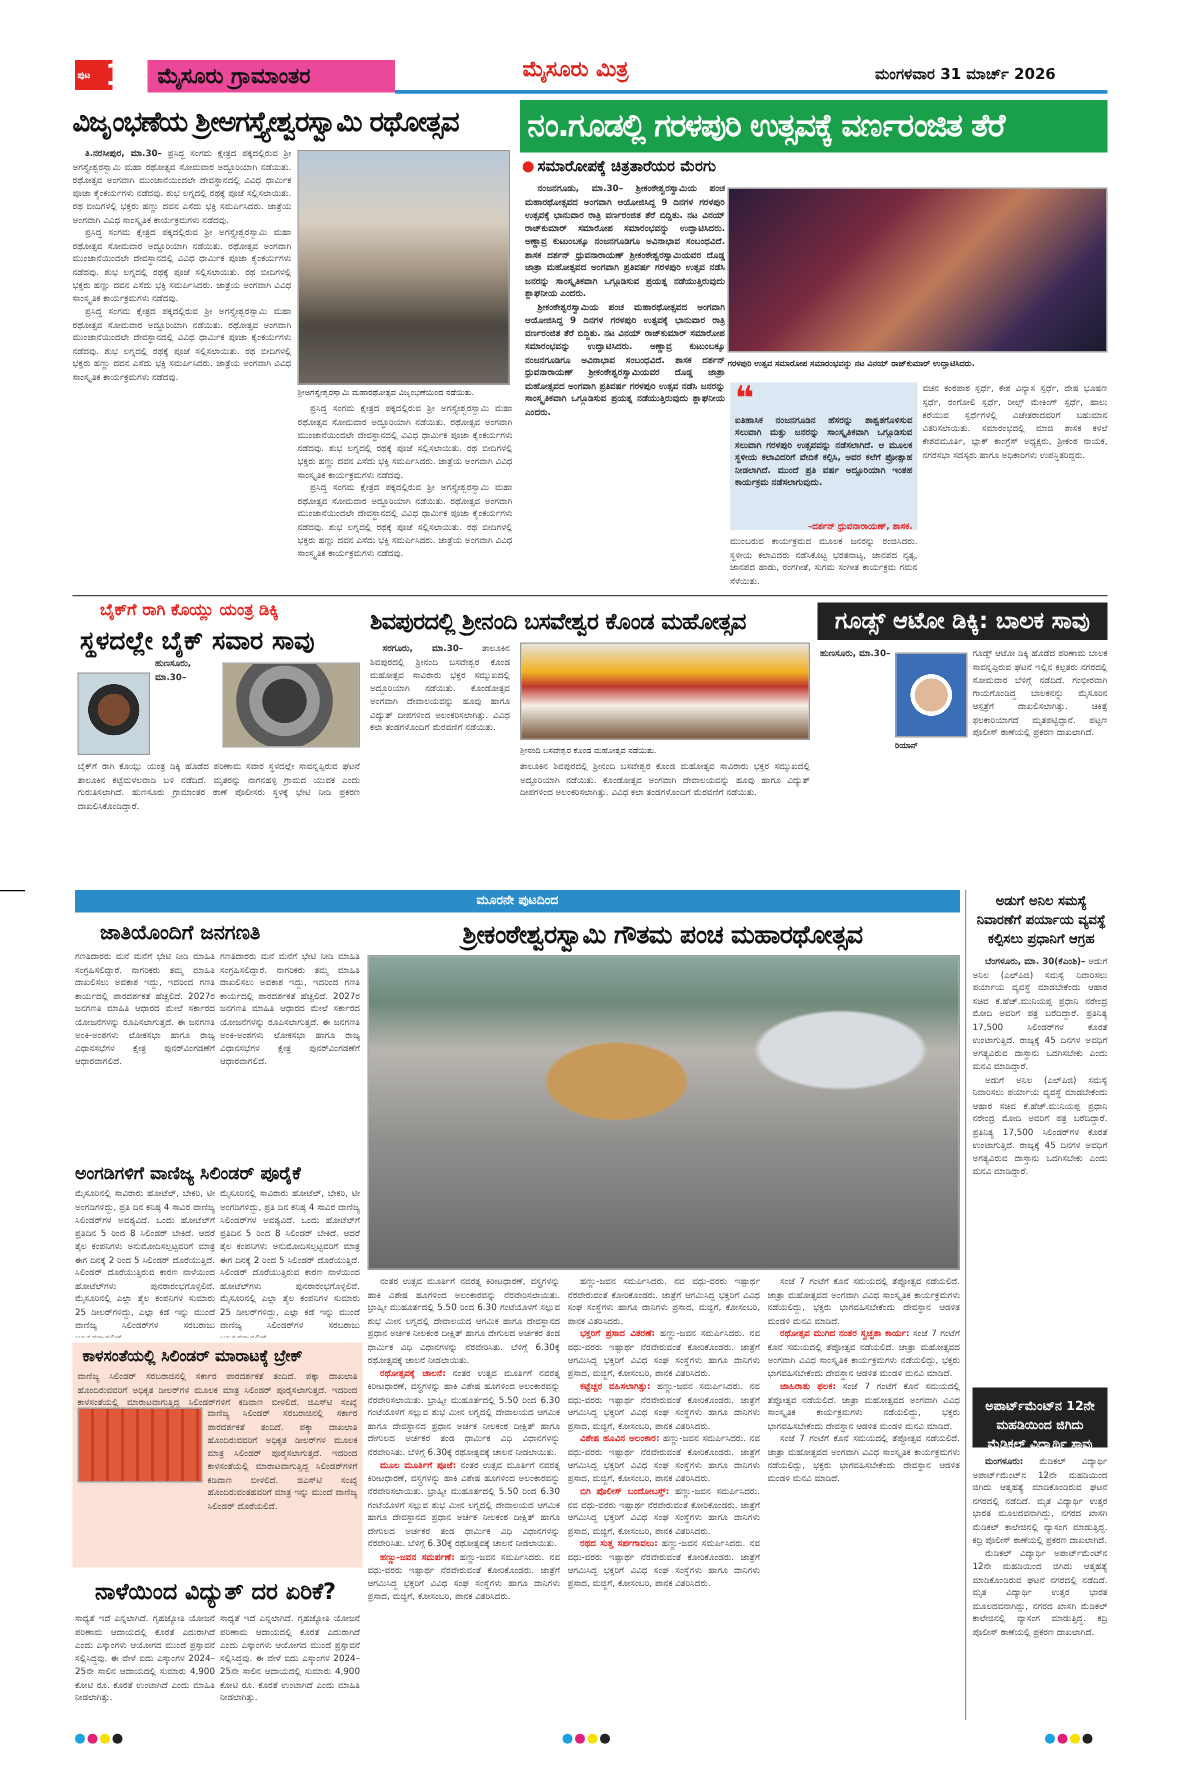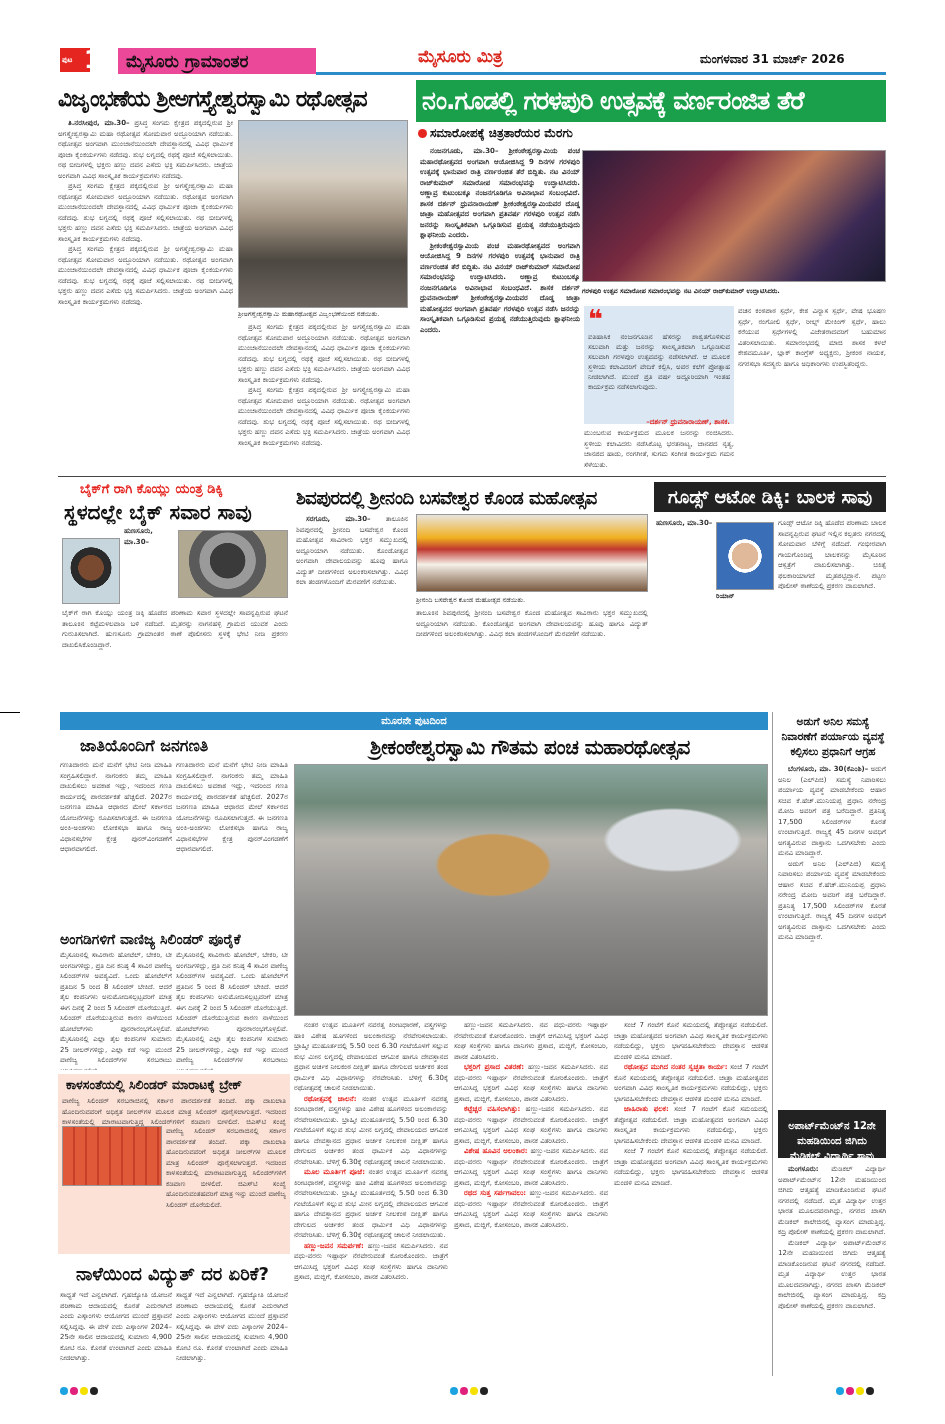--- a/index.html
+++ b/index.html
@@ -66,21 +66,21 @@
   <span class="dot"></span><span>ವಿವಿಧ ಸ್ಪರ್ಧೆಗಳ ವಿಜೇತರಿಗೆ ಬಹುಮಾನ ವಿತರಣೆ</span>
 </div>
 <div class="abs txt" style="left:420px;top:146px;width:160px;height:322px;font-weight:bold;">
   <p><b>ನಂಜನಗೂಡು, ಮಾ.30–</b> <span>ಶ್ರೀಕಂಠೇಶ್ವರಸ್ವಾಮಿಯ ಪಂಚ ಮಹಾರಥೋತ್ಸವದ ಅಂಗವಾಗಿ ಆಯೋಜಿಸಿದ್ದ 9 ದಿನಗಳ ಗರಳಪುರಿ ಉತ್ಸವಕ್ಕೆ ಭಾನುವಾರ ರಾತ್ರಿ ವರ್ಣರಂಜಿತ ತೆರೆ ಬಿದ್ದಿತು. ನಟ ವಿನಯ್ ರಾಜ್‌ಕುಮಾರ್ ಸಮಾರೋಪ ಸಮಾರಂಭವನ್ನು ಉದ್ಘಾಟಿಸಿದರು. ಅಣ್ಣಾವ್ರ ಕುಟುಂಬಕ್ಕೂ ನಂಜನಗೂಡಿಗೂ ಅವಿನಾಭಾವ ಸಂಬಂಧವಿದೆ. ಶಾಸಕ ದರ್ಶನ್ ಧ್ರುವನಾರಾಯಣ್ ಶ್ರೀಕಂಠೇಶ್ವರಸ್ವಾಮಿಯವರ ದೊಡ್ಡ ಜಾತ್ರಾ ಮಹೋತ್ಸವದ ಅಂಗವಾಗಿ ಪ್ರತಿವರ್ಷ ಗರಳಪುರಿ ಉತ್ಸವ ನಡೆಸಿ ಜನರನ್ನು ಸಾಂಸ್ಕೃತಿಕವಾಗಿ ಒಗ್ಗೂಡಿಸುವ ಪ್ರಯತ್ನ ನಡೆಯುತ್ತಿರುವುದು ಶ್ಲಾಘನೀಯ ಎಂದರು.</span></p>
   <p>ಶ್ರೀಕಂಠೇಶ್ವರಸ್ವಾಮಿಯ ಪಂಚ ಮಹಾರಥೋತ್ಸವದ ಅಂಗವಾಗಿ ಆಯೋಜಿಸಿದ್ದ 9 ದಿನಗಳ ಗರಳಪುರಿ ಉತ್ಸವಕ್ಕೆ ಭಾನುವಾರ ರಾತ್ರಿ ವರ್ಣರಂಜಿತ ತೆರೆ ಬಿದ್ದಿತು. ನಟ ವಿನಯ್ ರಾಜ್‌ಕುಮಾರ್ ಸಮಾರೋಪ ಸಮಾರಂಭವನ್ನು ಉದ್ಘಾಟಿಸಿದರು. ಅಣ್ಣಾವ್ರ ಕುಟುಂಬಕ್ಕೂ ನಂಜನಗೂಡಿಗೂ ಅವಿನಾಭಾವ ಸಂಬಂಧವಿದೆ. ಶಾಸಕ ದರ್ಶನ್ ಧ್ರುವನಾರಾಯಣ್ ಶ್ರೀಕಂಠೇಶ್ವರಸ್ವಾಮಿಯವರ ದೊಡ್ಡ ಜಾತ್ರಾ ಮಹೋತ್ಸವದ ಅಂಗವಾಗಿ ಪ್ರತಿವರ್ಷ ಗರಳಪುರಿ ಉತ್ಸವ ನಡೆಸಿ ಜನರನ್ನು ಸಾಂಸ್ಕೃತಿಕವಾಗಿ ಒಗ್ಗೂಡಿಸುವ ಪ್ರಯತ್ನ ನಡೆಯುತ್ತಿರುವುದು ಶ್ಲಾಘನೀಯ ಎಂದರು.</p>
 </div>
 <div class="abs photo stage" style="left:582px;top:150px;width:304px;height:132px;"></div>
 <div class="abs caption" style="left:582px;top:287px;width:304px;font-weight:bold;">ಗರಳಪುರಿ ಉತ್ಸವ ಸಮಾರೋಪ ಸಮಾರಂಭವನ್ನು ನಟ ವಿನಯ್ ರಾಜ್‌ಕುಮಾರ್ ಉದ್ಘಾಟಿಸಿದರು.</div>
 <div class="abs quote-box" style="left:584px;top:306px;width:150px;height:118px;padding:3px 4px;">
   <span class="quote-mark">❝</span>
-  <div class="txt" style="font-weight:normal;font-size:7px;line-height:10px;height:86px;">ಐತಿಹಾಸಿಕ ನಂಜನಗೂಡಿನ ಹೆಸರನ್ನು ಶಾಶ್ವತಗೊಳಿಸುವ ಸಲುವಾಗಿ ಮತ್ತು ಜನರನ್ನು ಸಾಂಸ್ಕೃತಿಕವಾಗಿ ಒಗ್ಗೂಡಿಸುವ ಸಲುವಾಗಿ ಗರಳಪುರಿ ಉತ್ಸವವನ್ನು ನಡೆಸಲಾಗಿದೆ. ಆ ಮೂಲಕ ಸ್ಥಳೀಯ ಕಲಾವಿದರಿಗೆ ವೇದಿಕೆ ಕಲ್ಪಿಸಿ, ಅವರ ಕಲೆಗೆ ಪ್ರೋತ್ಸಾಹ ನೀಡಲಾಗಿದೆ. ಮುಂದೆ ಪ್ರತಿ ವರ್ಷ ಅದ್ದೂರಿಯಾಗಿ ಇಂತಹ ಕಾರ್ಯಕ್ರಮ ನಡೆಸಲಾಗುವುದು.</div>
+  <div class="txt" style="font-weight:bold;font-size:7px;line-height:10px;height:86px;">ಐತಿಹಾಸಿಕ ನಂಜನಗೂಡಿನ ಹೆಸರನ್ನು ಶಾಶ್ವತಗೊಳಿಸುವ ಸಲುವಾಗಿ ಮತ್ತು ಜನರನ್ನು ಸಾಂಸ್ಕೃತಿಕವಾಗಿ ಒಗ್ಗೂಡಿಸುವ ಸಲುವಾಗಿ ಗರಳಪುರಿ ಉತ್ಸವವನ್ನು ನಡೆಸಲಾಗಿದೆ. ಆ ಮೂಲಕ ಸ್ಥಳೀಯ ಕಲಾವಿದರಿಗೆ ವೇದಿಕೆ ಕಲ್ಪಿಸಿ, ಅವರ ಕಲೆಗೆ ಪ್ರೋತ್ಸಾಹ ನೀಡಲಾಗಿದೆ. ಮುಂದೆ ಪ್ರತಿ ವರ್ಷ ಅದ್ದೂರಿಯಾಗಿ ಇಂತಹ ಕಾರ್ಯಕ್ರಮ ನಡೆಸಲಾಗುವುದು.</div>
   <div class="red-sub" style="font-size:7px;font-weight:bold;text-align:right;">–ದರ್ಶನ್ ಧ್ರುವನಾರಾಯಣ್, ಶಾಸಕ.</div>
 </div>
 <div class="abs txt" style="left:738px;top:306px;width:148px;height:162px;">ವಚನ ಕಂಠಪಾಠ ಸ್ಪರ್ಧೆ, ಕೇಶ ವಿನ್ಯಾಸ ಸ್ಪರ್ಧೆ, ವೇಷ ಭೂಷಣ ಸ್ಪರ್ಧೆ, ರಂಗೋಲಿ ಸ್ಪರ್ಧೆ, ರೀಲ್ಸ್ ಮೇಕಿಂಗ್ ಸ್ಪರ್ಧೆ, ಹಾಲು ಕರೆಯುವ ಸ್ಪರ್ಧೆಗಳಲ್ಲಿ ವಿಜೇತರಾದವರಿಗೆ ಬಹುಮಾನ ವಿತರಿಸಲಾಯಿತು. ಸಮಾರಂಭದಲ್ಲಿ ಮಾಜಿ ಶಾಸಕ ಕಳಲೆ ಕೇಶವಮೂರ್ತಿ, ಬ್ಲಾಕ್ ಕಾಂಗ್ರೆಸ್ ಅಧ್ಯಕ್ಷರು, ಶ್ರೀಕಂಠ ನಾಯಕ, ನಗರಸಭಾ ಸದಸ್ಯರು ಹಾಗೂ ಅಧಿಕಾರಿಗಳು ಉಪಸ್ಥಿತರಿದ್ದರು.</div>
 <div class="abs txt" style="left:584px;top:428px;width:150px;height:40px;">ಮುಂಬರುವ ಕಾರ್ಯಕ್ರಮದ ಮೂಲಕ ಜನರನ್ನು ರಂಜಿಸಿದರು. ಸ್ಥಳೀಯ ಕಲಾವಿದರು ನಡೆಸಿಕೊಟ್ಟ ಭರತನಾಟ್ಯ, ಜಾನಪದ ನೃತ್ಯ, ಜಾನಪದ ಹಾಡು, ರಂಗಗೀತೆ, ಸುಗಮ ಸಂಗೀತ ಕಾರ್ಯಕ್ರಮ ಗಮನ ಸೆಳೆಯಿತು.</div>
 
 <div class="abs rule-h" style="left:58px;top:476px;width:828px;"></div>
 
 <div class="abs headline red-sub" style="left:80px;top:480px;font-size:13px;line-height:18px;">ಬೈಕ್‌ಗೆ ರಾಗಿ ಕೊಯ್ಲು ಯಂತ್ರ ಡಿಕ್ಕಿ</div>
 <div class="abs headline" style="left:64px;top:498px;font-size:20px;line-height:28px;">ಸ್ಥಳದಲ್ಲೇ ಬೈಕ್ ಸವಾರ ಸಾವು</div>
 <div class="abs photo face" style="left:62px;top:538px;width:58px;height:66px;"></div>
@@ -133,20 +133,21 @@
   <p>ನಂತರ ಉತ್ಸವ ಮೂರ್ತಿಗೆ ನವರತ್ನ ಕಿರೀಟಧಾರಣೆ, ವಸ್ತ್ರಗಳನ್ನು ಹಾಕಿ ವಿಶೇಷ ಹೂಗಳಿಂದ ಅಲಂಕಾರವನ್ನು ನೆರವೇರಿಸಲಾಯಿತು. ಬ್ರಾಹ್ಮೀ ಮುಹೂರ್ತದಲ್ಲಿ 5.50 ರಿಂದ 6.30 ಗಂಟೆಯೊಳಗೆ ಸಲ್ಲುವ ಶುಭ ಮೀನ ಲಗ್ನದಲ್ಲಿ ದೇವಾಲಯದ ಆಗಮಿಕ ಹಾಗೂ ದೇವಸ್ಥಾನದ ಪ್ರಧಾನ ಅರ್ಚಕ ನೀಲಕಂಠ ದೀಕ್ಷಿತ್ ಹಾಗೂ ದೇಗುಲದ ಅರ್ಚಕರ ತಂಡ ಧಾರ್ಮಿಕ ವಿಧಿ ವಿಧಾನಗಳನ್ನು ನೆರವೇರಿಸಿತು. ಬೆಳಿಗ್ಗೆ 6.30ಕ್ಕೆ ರಥೋತ್ಸವಕ್ಕೆ ಚಾಲನೆ ನೀಡಲಾಯಿತು.</p>
   <p><b class="red-sub">ರಥೋತ್ಸವಕ್ಕೆ ಚಾಲನೆ:</b> <span>ನಂತರ ಉತ್ಸವ ಮೂರ್ತಿಗೆ ನವರತ್ನ ಕಿರೀಟಧಾರಣೆ, ವಸ್ತ್ರಗಳನ್ನು ಹಾಕಿ ವಿಶೇಷ ಹೂಗಳಿಂದ ಅಲಂಕಾರವನ್ನು ನೆರವೇರಿಸಲಾಯಿತು. ಬ್ರಾಹ್ಮೀ ಮುಹೂರ್ತದಲ್ಲಿ 5.50 ರಿಂದ 6.30 ಗಂಟೆಯೊಳಗೆ ಸಲ್ಲುವ ಶುಭ ಮೀನ ಲಗ್ನದಲ್ಲಿ ದೇವಾಲಯದ ಆಗಮಿಕ ಹಾಗೂ ದೇವಸ್ಥಾನದ ಪ್ರಧಾನ ಅರ್ಚಕ ನೀಲಕಂಠ ದೀಕ್ಷಿತ್ ಹಾಗೂ ದೇಗುಲದ ಅರ್ಚಕರ ತಂಡ ಧಾರ್ಮಿಕ ವಿಧಿ ವಿಧಾನಗಳನ್ನು ನೆರವೇರಿಸಿತು. ಬೆಳಿಗ್ಗೆ 6.30ಕ್ಕೆ ರಥೋತ್ಸವಕ್ಕೆ ಚಾಲನೆ ನೀಡಲಾಯಿತು.</span></p>
   <p><b class="red-sub">ಮೂಲ ಮೂರ್ತಿಗೆ ಪೂಜೆ:</b> <span>ನಂತರ ಉತ್ಸವ ಮೂರ್ತಿಗೆ ನವರತ್ನ ಕಿರೀಟಧಾರಣೆ, ವಸ್ತ್ರಗಳನ್ನು ಹಾಕಿ ವಿಶೇಷ ಹೂಗಳಿಂದ ಅಲಂಕಾರವನ್ನು ನೆರವೇರಿಸಲಾಯಿತು. ಬ್ರಾಹ್ಮೀ ಮುಹೂರ್ತದಲ್ಲಿ 5.50 ರಿಂದ 6.30 ಗಂಟೆಯೊಳಗೆ ಸಲ್ಲುವ ಶುಭ ಮೀನ ಲಗ್ನದಲ್ಲಿ ದೇವಾಲಯದ ಆಗಮಿಕ ಹಾಗೂ ದೇವಸ್ಥಾನದ ಪ್ರಧಾನ ಅರ್ಚಕ ನೀಲಕಂಠ ದೀಕ್ಷಿತ್ ಹಾಗೂ ದೇಗುಲದ ಅರ್ಚಕರ ತಂಡ ಧಾರ್ಮಿಕ ವಿಧಿ ವಿಧಾನಗಳನ್ನು ನೆರವೇರಿಸಿತು. ಬೆಳಿಗ್ಗೆ 6.30ಕ್ಕೆ ರಥೋತ್ಸವಕ್ಕೆ ಚಾಲನೆ ನೀಡಲಾಯಿತು.</span></p>
   <p><b class="red-sub">ಹಣ್ಣು-ಜವನ ಸಮರ್ಪಣೆ:</b> <span>ಹಣ್ಣು-ಜವನ ಸಮರ್ಪಿಸಿದರು. ನವ ವಧು-ವರರು ಇಷ್ಟಾರ್ಥ ನೆರವೇರುವಂತೆ ಕೋರಿಕೊಂಡರು. ಜಾತ್ರೆಗೆ ಆಗಮಿಸಿದ್ದ ಭಕ್ತರಿಗೆ ವಿವಿಧ ಸಂಘ ಸಂಸ್ಥೆಗಳು ಹಾಗೂ ದಾನಿಗಳು ಪ್ರಸಾದ, ಮಜ್ಜಿಗೆ, ಕೋಸಂಬರಿ, ಪಾನಕ ವಿತರಿಸಿದರು.</span></p>
 </div>
 <div class="abs txt" style="left:454px;top:1020px;width:154px;height:356px;">
   <p>ಹಣ್ಣು-ಜವನ ಸಮರ್ಪಿಸಿದರು. ನವ ವಧು-ವರರು ಇಷ್ಟಾರ್ಥ ನೆರವೇರುವಂತೆ ಕೋರಿಕೊಂಡರು. ಜಾತ್ರೆಗೆ ಆಗಮಿಸಿದ್ದ ಭಕ್ತರಿಗೆ ವಿವಿಧ ಸಂಘ ಸಂಸ್ಥೆಗಳು ಹಾಗೂ ದಾನಿಗಳು ಪ್ರಸಾದ, ಮಜ್ಜಿಗೆ, ಕೋಸಂಬರಿ, ಪಾನಕ ವಿತರಿಸಿದರು.</p>
   <p><b class="red-sub">ಭಕ್ತರಿಗೆ ಪ್ರಸಾದ ವಿತರಣೆ:</b> <span>ಹಣ್ಣು-ಜವನ ಸಮರ್ಪಿಸಿದರು. ನವ ವಧು-ವರರು ಇಷ್ಟಾರ್ಥ ನೆರವೇರುವಂತೆ ಕೋರಿಕೊಂಡರು. ಜಾತ್ರೆಗೆ ಆಗಮಿಸಿದ್ದ ಭಕ್ತರಿಗೆ ವಿವಿಧ ಸಂಘ ಸಂಸ್ಥೆಗಳು ಹಾಗೂ ದಾನಿಗಳು ಪ್ರಸಾದ, ಮಜ್ಜಿಗೆ, ಕೋಸಂಬರಿ, ಪಾನಕ ವಿತರಿಸಿದರು.</span></p>
   <p><b class="red-sub">ಕಟ್ಟೆಚ್ಚರ ವಹಿಸಲಾಗಿತ್ತು:</b> <span>ಹಣ್ಣು-ಜವನ ಸಮರ್ಪಿಸಿದರು. ನವ ವಧು-ವರರು ಇಷ್ಟಾರ್ಥ ನೆರವೇರುವಂತೆ ಕೋರಿಕೊಂಡರು. ಜಾತ್ರೆಗೆ ಆಗಮಿಸಿದ್ದ ಭಕ್ತರಿಗೆ ವಿವಿಧ ಸಂಘ ಸಂಸ್ಥೆಗಳು ಹಾಗೂ ದಾನಿಗಳು ಪ್ರಸಾದ, ಮಜ್ಜಿಗೆ, ಕೋಸಂಬರಿ, ಪಾನಕ ವಿತರಿಸಿದರು.</span></p>
   <p><b class="red-sub">ವಿಶೇಷ ಹೂವಿನ ಅಲಂಕಾರ:</b> <span>ಹಣ್ಣು-ಜವನ ಸಮರ್ಪಿಸಿದರು. ನವ ವಧು-ವರರು ಇಷ್ಟಾರ್ಥ ನೆರವೇರುವಂತೆ ಕೋರಿಕೊಂಡರು. ಜಾತ್ರೆಗೆ ಆಗಮಿಸಿದ್ದ ಭಕ್ತರಿಗೆ ವಿವಿಧ ಸಂಘ ಸಂಸ್ಥೆಗಳು ಹಾಗೂ ದಾನಿಗಳು ಪ್ರಸಾದ, ಮಜ್ಜಿಗೆ, ಕೋಸಂಬರಿ, ಪಾನಕ ವಿತರಿಸಿದರು.</span></p>
+  <p><b class="red-sub">ಬಿಗಿ ಪೊಲೀಸ್ ಬಂದೋಬಸ್ತ್:</b> <span>ಹಣ್ಣು-ಜವನ ಸಮರ್ಪಿಸಿದರು. ನವ ವಧು-ವರರು ಇಷ್ಟಾರ್ಥ ನೆರವೇರುವಂತೆ ಕೋರಿಕೊಂಡರು. ಜಾತ್ರೆಗೆ ಆಗಮಿಸಿದ್ದ ಭಕ್ತರಿಗೆ ವಿವಿಧ ಸಂಘ ಸಂಸ್ಥೆಗಳು ಹಾಗೂ ದಾನಿಗಳು ಪ್ರಸಾದ, ಮಜ್ಜಿಗೆ, ಕೋಸಂಬರಿ, ಪಾನಕ ವಿತರಿಸಿದರು.</span></p>
   <p><b class="red-sub">ರಥದ ಸುತ್ತ ಸರ್ಪಗಾವಲು:</b> <span>ಹಣ್ಣು-ಜವನ ಸಮರ್ಪಿಸಿದರು. ನವ ವಧು-ವರರು ಇಷ್ಟಾರ್ಥ ನೆರವೇರುವಂತೆ ಕೋರಿಕೊಂಡರು. ಜಾತ್ರೆಗೆ ಆಗಮಿಸಿದ್ದ ಭಕ್ತರಿಗೆ ವಿವಿಧ ಸಂಘ ಸಂಸ್ಥೆಗಳು ಹಾಗೂ ದಾನಿಗಳು ಪ್ರಸಾದ, ಮಜ್ಜಿಗೆ, ಕೋಸಂಬರಿ, ಪಾನಕ ವಿತರಿಸಿದರು.</span></p>
 </div>
 <div class="abs txt" style="left:614px;top:1020px;width:154px;height:356px;">
   <p>ಸಂಜೆ 7 ಗಂಟೆಗೆ ಕೊನೆ ಸಮಯದಲ್ಲಿ ತೆಪ್ಪೋತ್ಸವ ನಡೆಯಲಿದೆ. ಜಾತ್ರಾ ಮಹೋತ್ಸವದ ಅಂಗವಾಗಿ ವಿವಿಧ ಸಾಂಸ್ಕೃತಿಕ ಕಾರ್ಯಕ್ರಮಗಳು ನಡೆಯಲಿದ್ದು, ಭಕ್ತರು ಭಾಗವಹಿಸಬೇಕೆಂದು ದೇವಸ್ಥಾನ ಆಡಳಿತ ಮಂಡಳಿ ಮನವಿ ಮಾಡಿದೆ.</p>
   <p><b class="red-sub">ರಥೋತ್ಸವ ಮುಗಿದ ನಂತರ ಸ್ವಚ್ಛತಾ ಕಾರ್ಯ:</b> <span>ಸಂಜೆ 7 ಗಂಟೆಗೆ ಕೊನೆ ಸಮಯದಲ್ಲಿ ತೆಪ್ಪೋತ್ಸವ ನಡೆಯಲಿದೆ. ಜಾತ್ರಾ ಮಹೋತ್ಸವದ ಅಂಗವಾಗಿ ವಿವಿಧ ಸಾಂಸ್ಕೃತಿಕ ಕಾರ್ಯಕ್ರಮಗಳು ನಡೆಯಲಿದ್ದು, ಭಕ್ತರು ಭಾಗವಹಿಸಬೇಕೆಂದು ದೇವಸ್ಥಾನ ಆಡಳಿತ ಮಂಡಳಿ ಮನವಿ ಮಾಡಿದೆ.</span></p>
   <p><b class="red-sub">ಜಾಹಿರಾತು ಫಲಕ:</b> <span>ಸಂಜೆ 7 ಗಂಟೆಗೆ ಕೊನೆ ಸಮಯದಲ್ಲಿ ತೆಪ್ಪೋತ್ಸವ ನಡೆಯಲಿದೆ. ಜಾತ್ರಾ ಮಹೋತ್ಸವದ ಅಂಗವಾಗಿ ವಿವಿಧ ಸಾಂಸ್ಕೃತಿಕ ಕಾರ್ಯಕ್ರಮಗಳು ನಡೆಯಲಿದ್ದು, ಭಕ್ತರು ಭಾಗವಹಿಸಬೇಕೆಂದು ದೇವಸ್ಥಾನ ಆಡಳಿತ ಮಂಡಳಿ ಮನವಿ ಮಾಡಿದೆ.</span></p>
   <p>ಸಂಜೆ 7 ಗಂಟೆಗೆ ಕೊನೆ ಸಮಯದಲ್ಲಿ ತೆಪ್ಪೋತ್ಸವ ನಡೆಯಲಿದೆ. ಜಾತ್ರಾ ಮಹೋತ್ಸವದ ಅಂಗವಾಗಿ ವಿವಿಧ ಸಾಂಸ್ಕೃತಿಕ ಕಾರ್ಯಕ್ರಮಗಳು ನಡೆಯಲಿದ್ದು, ಭಕ್ತರು ಭಾಗವಹಿಸಬೇಕೆಂದು ದೇವಸ್ಥಾನ ಆಡಳಿತ ಮಂಡಳಿ ಮನವಿ ಮಾಡಿದೆ.</p>
 </div>
 
 <div class="abs rule-v" style="left:772px;top:712px;height:664px;"></div>

